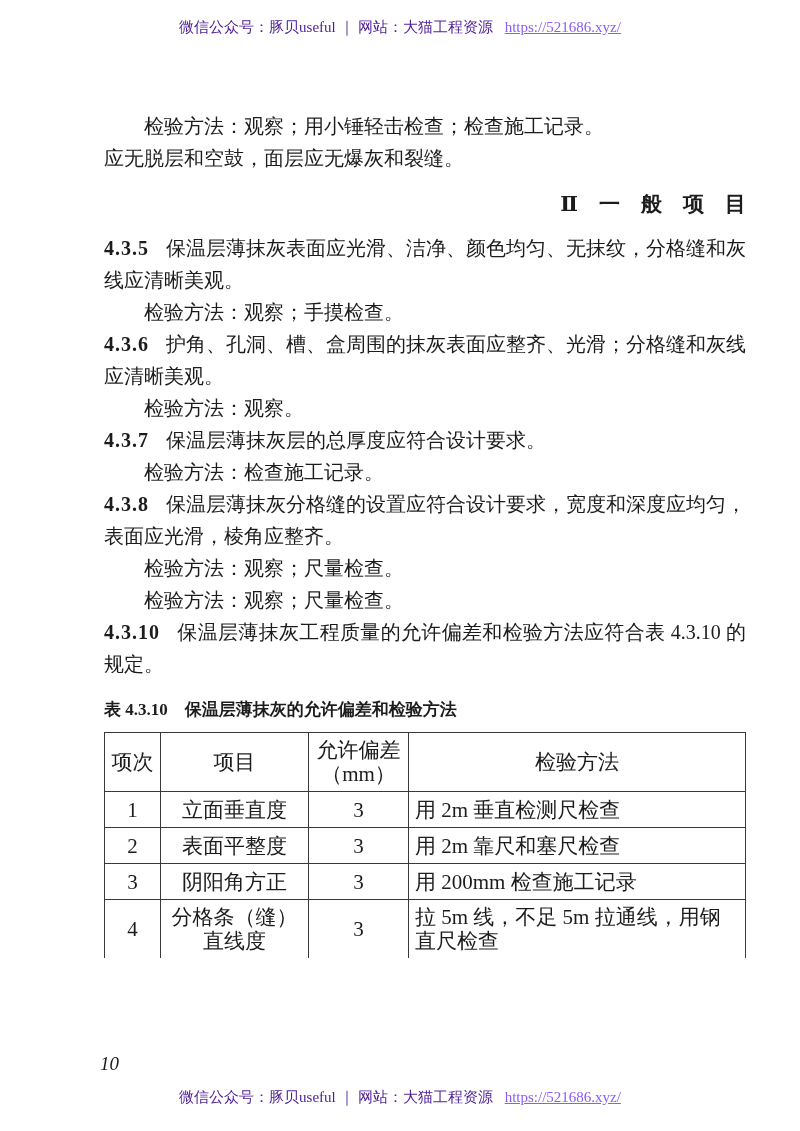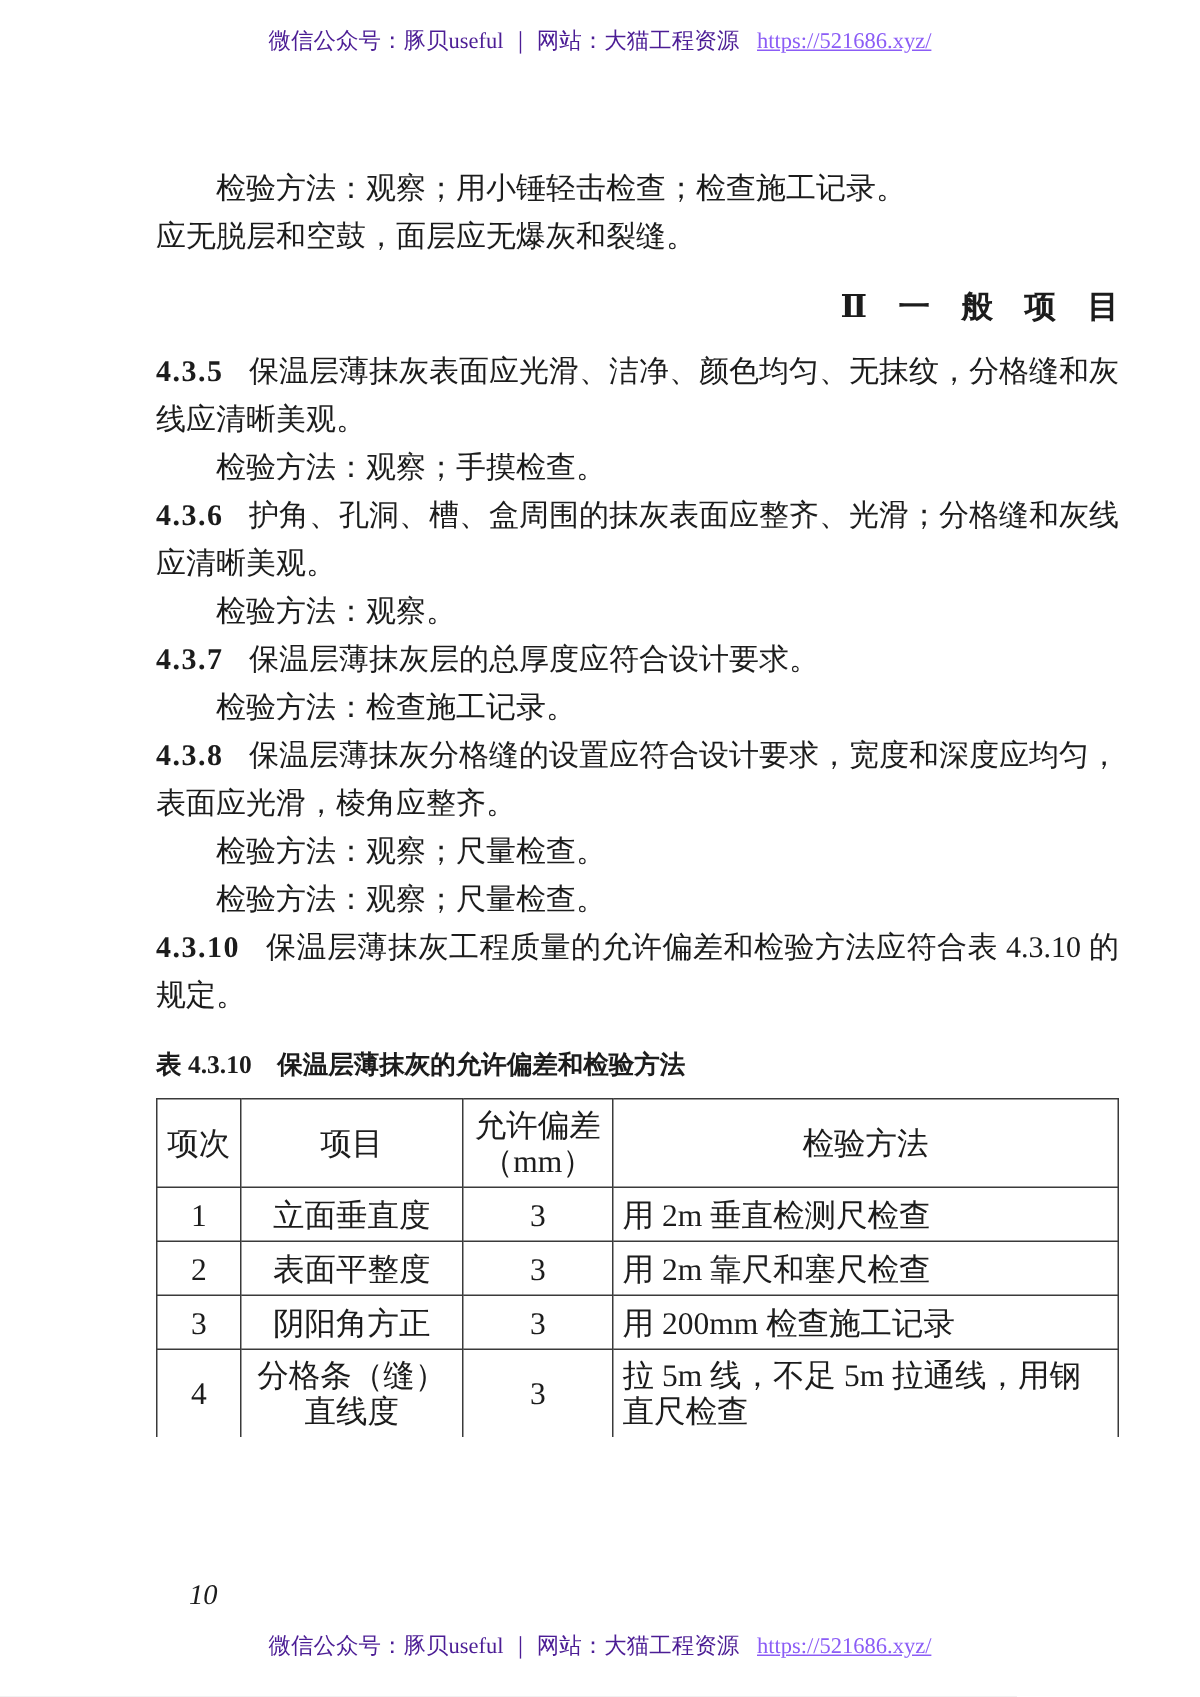--- a/index.html
+++ b/index.html
@@ -70,21 +70,21 @@
   th.pre { white-space: pre-line; }
   td.method-cell { text-align: left; padding-left: 14px; margin-left: 33px; }
   col.c-no { width: 56px; }
   col.c-item { width: 148px; }
   col.c-tol { width: 100px; }
   
   table.spec-table tr:last-child td { border-bottom: none; }
 
   .page-number {
     position: absolute;
-    left: 126px;
+    left: 100px;
     top: 1052px;
     font-size: 19px;
     font-style: italic;
     line-height: 24px;
   }
 </style>
 </head>
 <body>
 
 <div class="page">

